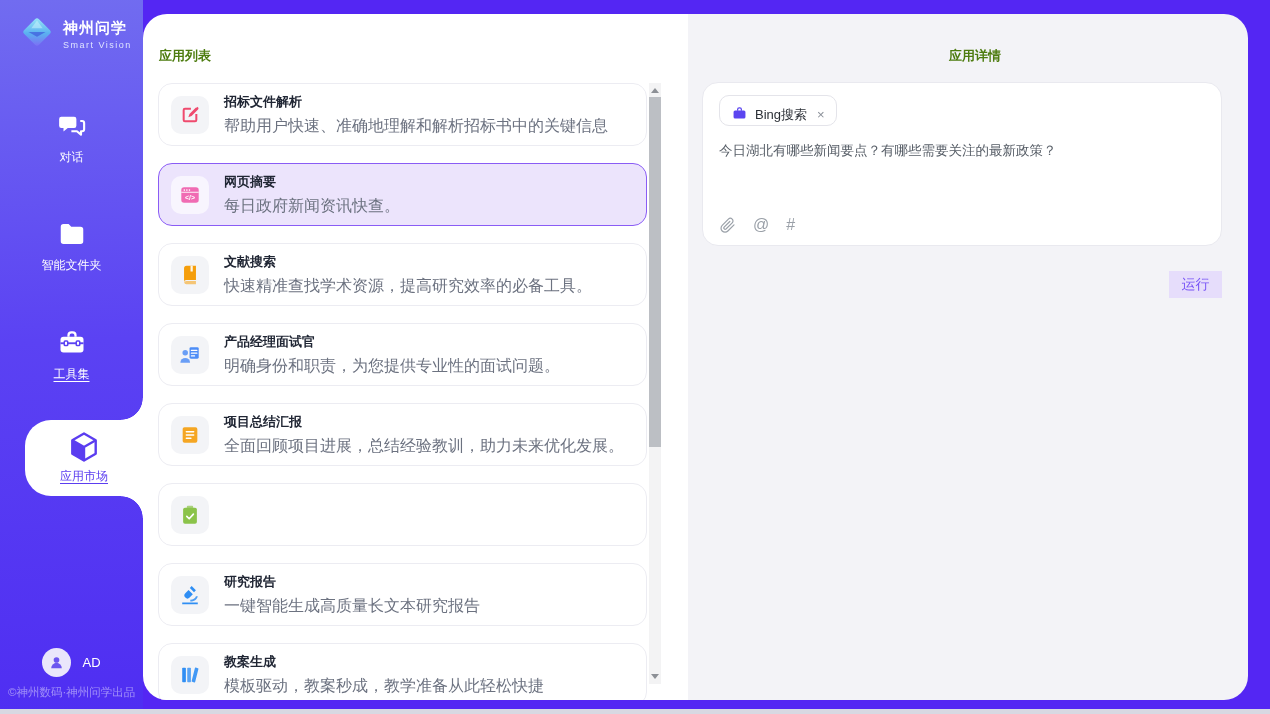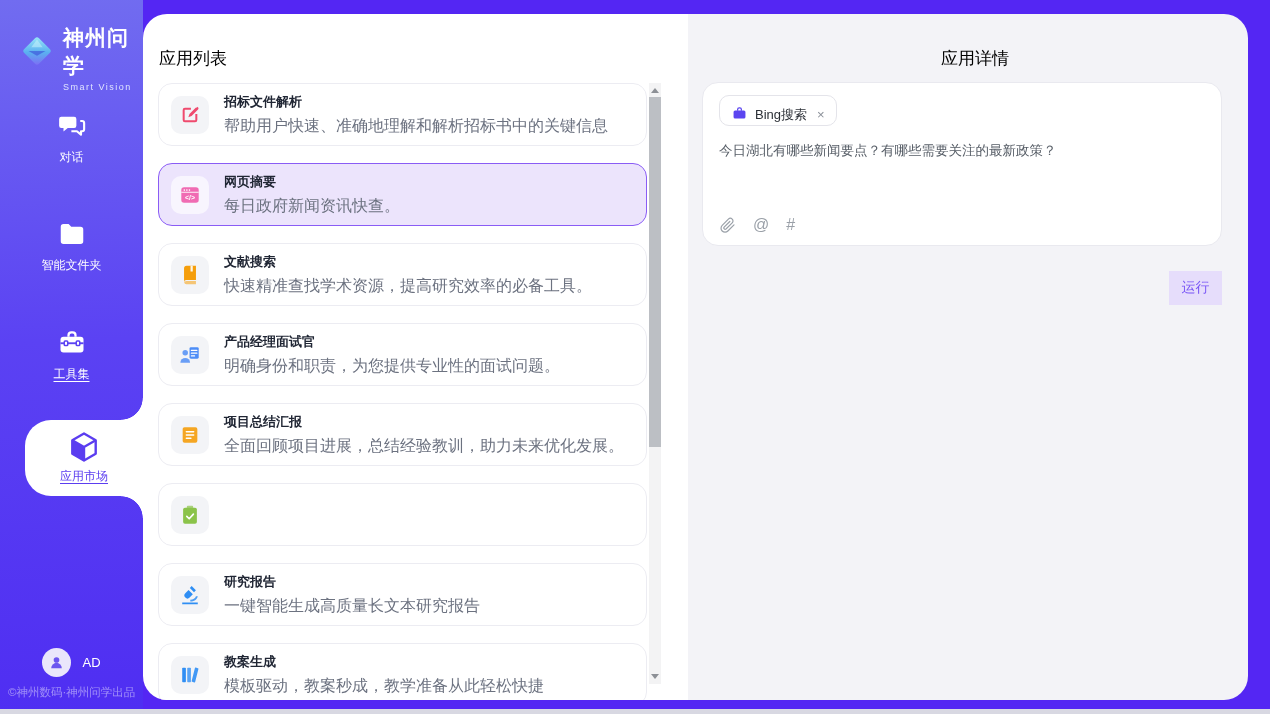--- a/index.html
+++ b/index.html
@@ -4,21 +4,21 @@
 <style>
   * { margin:0; padding:0; box-sizing:border-box; }
   html,body { width:1270px; height:714px; overflow:hidden; }
   body { background:#5426f3; font-family:"Liberation Sans","DejaVu Sans",sans-serif; position:relative; }
 
   
   .sidebar { position:absolute; left:0; top:0; width:143px; height:709px;
     background:linear-gradient(178deg,#716cf0 0%,#5b42f3 48%,#4f2ef2 100%); }
   .logo { display:flex; align-items:center; gap:7px; padding:13px 8px 0 18px; }
   .logo-text { color:#fff; }
-  .brand-name { font-size:21px; font-weight:bold; letter-spacing:1px;margin-top:11px; }
+  .brand-name { font-size:15px; font-weight:bold; letter-spacing:1px; }
   .brand-sub  { font-size:9px; color:#dfe4ff; letter-spacing:1.5px; margin-top:2px; }
 
   .nav { position:absolute; left:0; top:0; width:100%; height:100%; }
   .nav-item { position:absolute; left:0; width:100%; display:flex; flex-direction:column;
     align-items:center; gap:7px; color:#fff; cursor:pointer; }
   .nav-item:nth-child(1){ top:110px; }
   .nav-item:nth-child(2){ top:218px; }
   .nav-item:nth-child(3){ top:327px; }
   .nav-item:nth-child(5){ top:541px; }
   .nav-label { font-size:12px; }
@@ -39,21 +39,21 @@
     align-items:center; justify-content:center; gap:11px; cursor:pointer; }
   .avatar { width:29px; height:29px; border-radius:50%; background:#eae6fb;
     display:flex; align-items:center; justify-content:center; }
   .user-name { color:#fff; font-size:13px; }
   .side-footer { position:absolute; left:8px; bottom:9px; color:rgba(255,255,255,0.45);
     font-size:11.5px; white-space:nowrap; }
 
   
   .list-panel { position:absolute; left:143px; top:14px; width:545px; height:686px;
     background:#fff; border-radius:24px 0 0 24px; overflow:hidden; }
-  .panel-title { font-size:17px; font-weight:normal; color:#000000; }
+  .panel-title { font-size:13px; font-weight:bold; color:#4d7c0f; }
   .list-panel .panel-title { margin:33px 0 0 16px; }
 
   .list { position:absolute; left:15px; top:69px; width:489px; bottom:0;
     display:flex; flex-direction:column; gap:17px; overflow:hidden; }
   .app-item { flex:0 0 63px; border:1px solid #ececf2; border-radius:14px; background:#fff;
     display:flex; align-items:center; gap:15px; padding:0 12px; cursor:pointer; }
   .app-item.selected { background:#ece4fc; border:1.5px solid #8a5cf5; }
   .app-icon { width:38px; height:38px; border-radius:10px; background:#f3f4f7;
     display:flex; align-items:center; justify-content:center; flex:none; }
   .app-item.selected .app-icon { background:#f8f5fe; }
@@ -75,21 +75,21 @@
     background:#fff; border:1px solid #e9e9ef; border-radius:16px; cursor:text; }
   .tool-tag { display:inline-flex; align-items:center; gap:8px; height:31px;
     margin:12px 0 0 16px; padding:8px 11px 0 12px; border:1px solid #e4e4ea;
     border-radius:10px; background:#fff; font-size:13px; color:#2b2f36; cursor:pointer; }
   .tag-close { color:#8a8f98; font-size:13px; margin-left:2px; cursor:pointer; }
   .query-text { margin:16px 16px 0; font-size:13.5px; color:#565d66; }
   .attach-row { position:absolute; left:17px; bottom:11px; display:flex; align-items:center;
     gap:17px; color:#9aa0a8; }
   .attach-row span { cursor:pointer; display:flex; align-items:center; }
   .at-glyph, .hash-glyph { font-size:16px; color:#9aa0a8; }
-  .run-btn { position:absolute; right:26px; top:257px; width:53px; height:34px;
+  .run-btn { position:absolute; right:26px; top:257px; width:53px; height:27px;
     background:#e6ddfb; color:#7a57f6; font-size:14px; border:none; border-radius:0;
     cursor:pointer; font-family:inherit;text-align:center; }
 
   .bottom-strip { position:absolute; left:0; bottom:0; width:100%; height:5px; background:#d8d8e2; }
 </style>
 </head>
 <body>
 
 <aside class="sidebar">
   <div class="logo">

